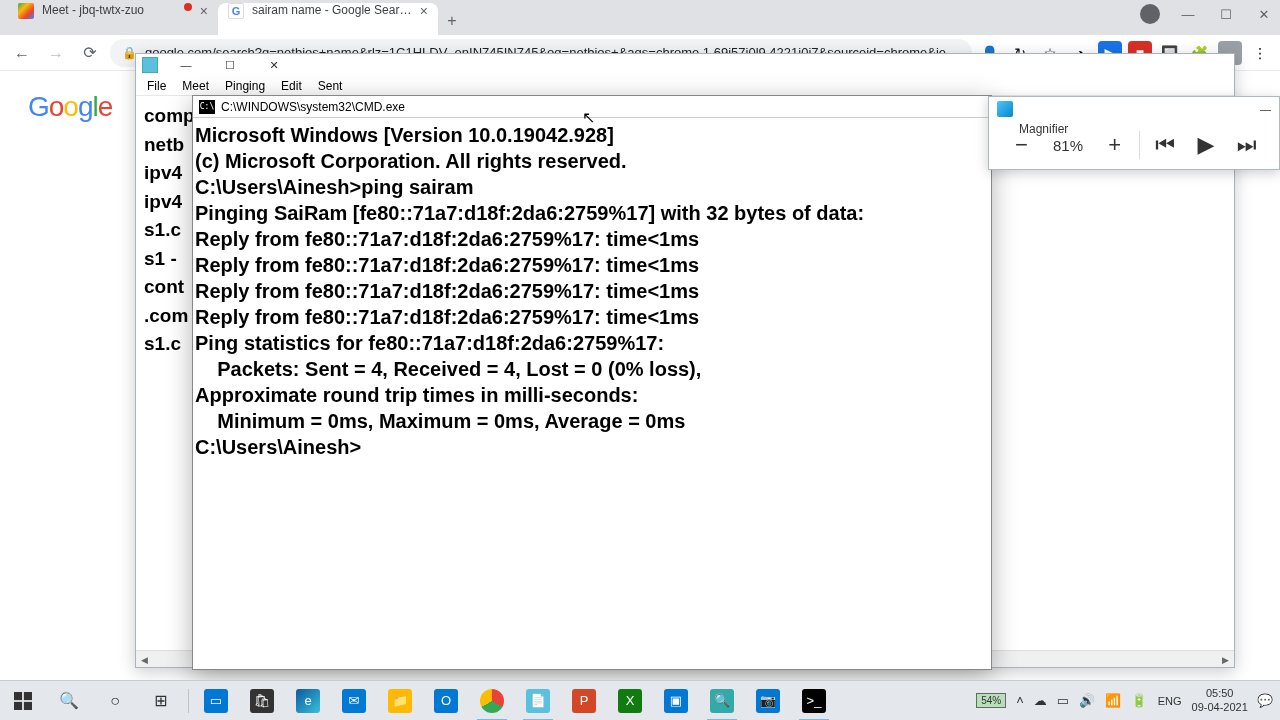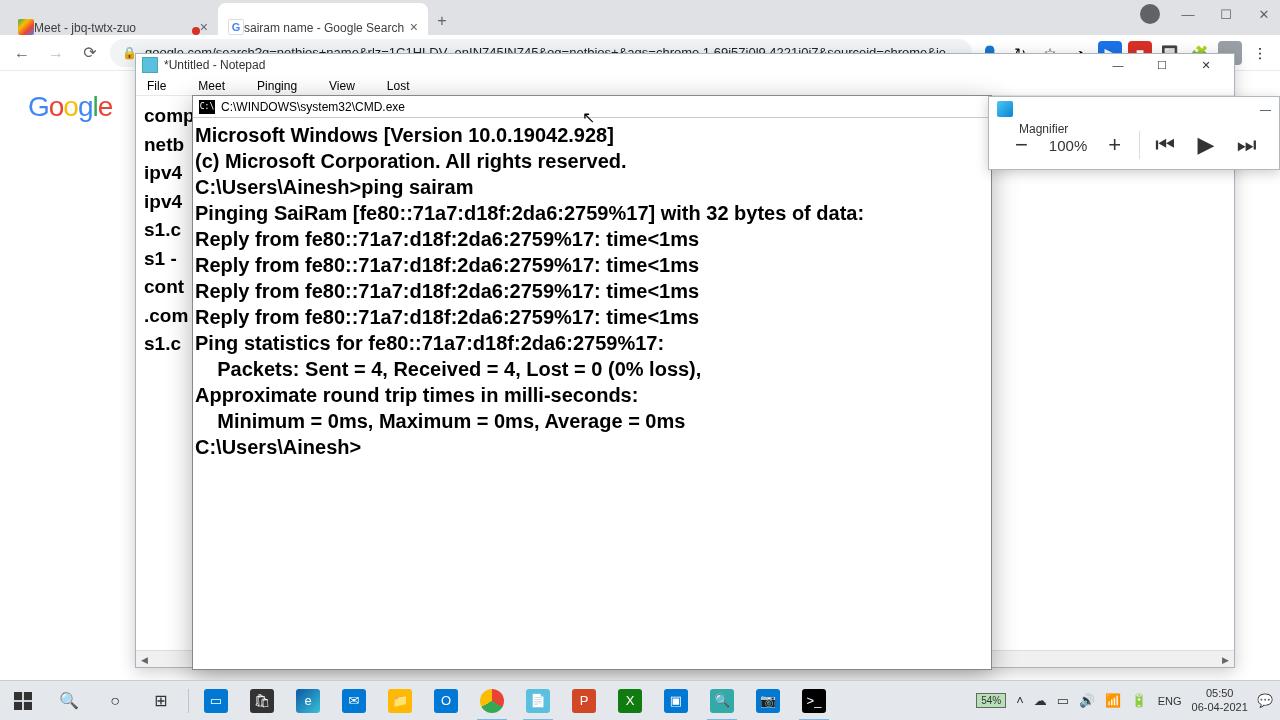--- a/index.html
+++ b/index.html
@@ -1,21 +1,21 @@
 <!DOCTYPE html>
 <html><head>
 <meta charset="utf-8">
 <style>
 * { margin:0; padding:0; box-sizing:border-box; font-family:"Segoe UI",Arial,sans-serif; }
 body { width:1280px; height:720px; overflow:hidden; background:#fff; position:relative; }
 
 
 .chrome { position:absolute; top:0; left:0; width:1280px; height:680px; background:#fff; }
 .tabstrip { height:35px; background:#dfe1e5; display:flex; align-items:flex-end; padding-left:8px; }
-.tab { height:32px; display:flex; align-items:flex-end; padding:0 10px; border-radius:8px 8px 0 0; font-size:12px; color:#3c4043; min-width:210px; max-width:220px; position:relative; }
+.tab { height:32px; display:flex; align-items:flex-start; padding:0 10px; border-radius:8px 8px 0 0; font-size:12px; color:#3c4043; min-width:210px; max-width:220px; gap:8px; position:relative; }
 .tab.active { background:#fff; }
 .tab .fav { width:16px; height:16px; border-radius:2px; display:flex; align-items:center; justify-content:center; font-size:11px; }
 .tab .title { flex:1; white-space:nowrap; overflow:hidden; text-overflow:ellipsis; }
 .tab .rec { width:8px; height:8px; background:#d93025; border-radius:50%; }
 .tab .close { font-size:14px; color:#5f6368; cursor:pointer; }
 .newtab { width:28px; height:28px; display:flex; align-items:center; justify-content:center; font-size:16px; color:#5f6368; cursor:pointer; }
 .winctrl { position:absolute; right:6px; top:4px; display:flex; gap:18px; align-items:center; }
 .winctrl span { width:20px; height:20px; display:flex; align-items:center; justify-content:center; font-size:13px; color:#5f6368; cursor:pointer; }
 .incog { width:16px; height:16px; background:#5f6368; border-radius:50%; }
 
@@ -35,21 +35,21 @@
 .google-logo { position:absolute; left:28px; top:20px; font-size:28px; font-weight:500; letter-spacing:-1px; }
 .google-logo .b{color:#4285f4}.google-logo .r{color:#ea4335}.google-logo .y{color:#fbbc04}.google-logo .g{color:#34a853}
 
 
 .notepad { position:absolute; left:135px; top:53px; width:1100px; height:615px; background:#fff; border:1px solid #a8b3bd; box-shadow:0 4px 16px rgba(0,0,0,.2); }
 .np-title { height:22px; background:#fff; display:flex; align-items:center; padding:0 6px; font-size:12px; color:#333; }
 .np-title .icon { width:16px; height:16px; background:#5bc0de; margin-right:6px; border:1px solid #4aa; }
 .np-title .t { flex:1; }
 .np-winbtn { display:flex; gap:0; }
 .np-winbtn span { width:44px; height:22px; display:flex; align-items:center; justify-content:center; font-size:11px; color:#333; cursor:pointer; }
-.np-menu { height:20px; display:flex; align-items:center; padding:0 4px; font-size:12px; gap:18px; border-bottom:1px solid #e8e8e8; }
+.np-menu { height:20px; display:flex; align-items:center; padding:0 4px; font-size:12px; gap:2px; border-bottom:1px solid #e8e8e8; }
 .np-menu span { padding:2px 7px; cursor:pointer; }
 .np-body { padding:6px 8px; font-family:Consolas,monospace; font-size:19px; line-height:1.5; color:#000; font-weight:bold; }
 .np-body div { white-space:pre; }
 .np-scroll { position:absolute; bottom:0; left:0; right:0; height:17px; background:#f0f0f0; border-top:1px solid #ddd; }
 .np-scroll .arrow { position:absolute; width:17px; height:17px; display:flex; align-items:center; justify-content:center; font-size:9px; color:#666; }
 .np-scroll .arrow.l { left:0; } .np-scroll .arrow.r { right:0; }
 
 
 .cmd { position:absolute; left:192px; top:95px; width:800px; height:575px; background:#fff; border:1px solid #888; box-shadow:0 6px 24px rgba(0,0,0,.3); }
 .cmd-title { height:22px; background:#fff; display:flex; align-items:center; padding:0 6px; font-size:12px; color:#000; border-bottom:1px solid #ccc; }
@@ -127,33 +127,32 @@
     </div>
   </div>
   <div class="page">
     <div class="google-logo"><span class="b">G</span><span class="r">o</span><span class="y">o</span><span class="b">g</span><span class="g">l</span><span class="r">e</span></div>
   </div>
 </div>
 
 <div class="notepad">
   <div class="np-title">
     <span class="icon"></span>
-    <span class="t">*Untitled - Notepad</span>
     <div class="np-winbtn">
       <span>—</span>
       <span>☐</span>
       <span>✕</span>
     </div>
   </div>
   <div class="np-menu">
     <span>File</span>
     <span>Meet</span>
     <span>Pinging</span>
-    <span>View</span>
-    <span>Lost</span>
+    <span>Edit</span>
+    <span>Sent</span>
   </div>
   <div class="np-body">
     <div>comp</div>
       <div></div>
     <div>netb</div>
       <div>ipv4</div>
     <div>ipv4</div>
       <div></div>
     <div>s1.c</div>
       <div>s1 -</div>
@@ -179,21 +178,21 @@
 <span class="cursor">↖</span>
 
 <div class="magnifier">
   <div class="mag-title">
     <span class="icon"></span>
     <span class="t">Magnifier</span>
     <span style="font-size:11px">—</span>
   </div>
   <div class="mag-ctrl">
     <span>−</span>
-    <span class="zoom">100%</span>
+    <span class="zoom">81%</span>
     <span>+</span>
     <span class="sep"></span>
     <span>⏮</span>
     <span>▶</span>
     <span>⏭</span>
   </div>
 </div>
 
 <div class="taskbar">
   <div class="tb-left">
@@ -260,17 +259,17 @@
     <span class="battery">54%</span>
     <span class="tray-icon">˄</span>
     <span class="tray-icon">☁</span>
     <span class="tray-icon">▭</span>
     <span class="tray-icon">🔊</span>
     <span class="tray-icon">📶</span>
     <span class="tray-icon">🔋</span>
     <span>ENG</span>
     <div class="clock">
       <div>05:50</div>
-      <div>06-04-2021</div>
+      <div>09-04-2021</div>
     </div>
     <span class="tray-icon">💬</span>
   </div>
 </div>
 
 </body></html>

